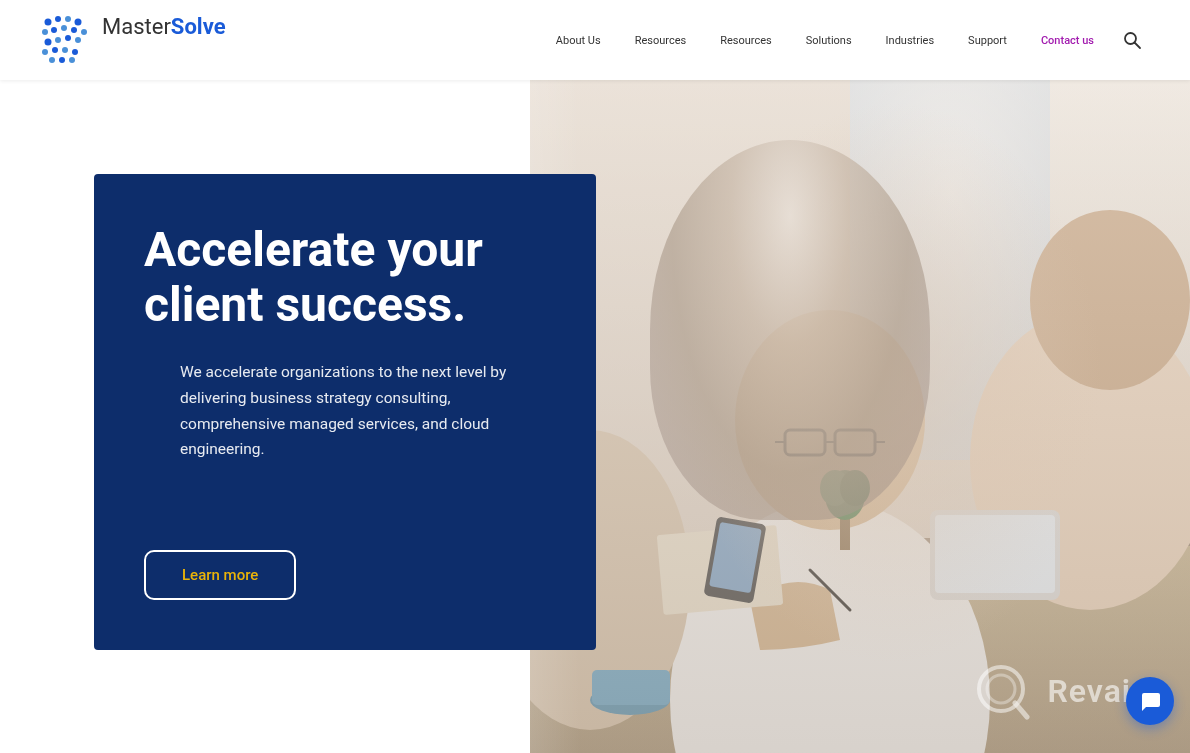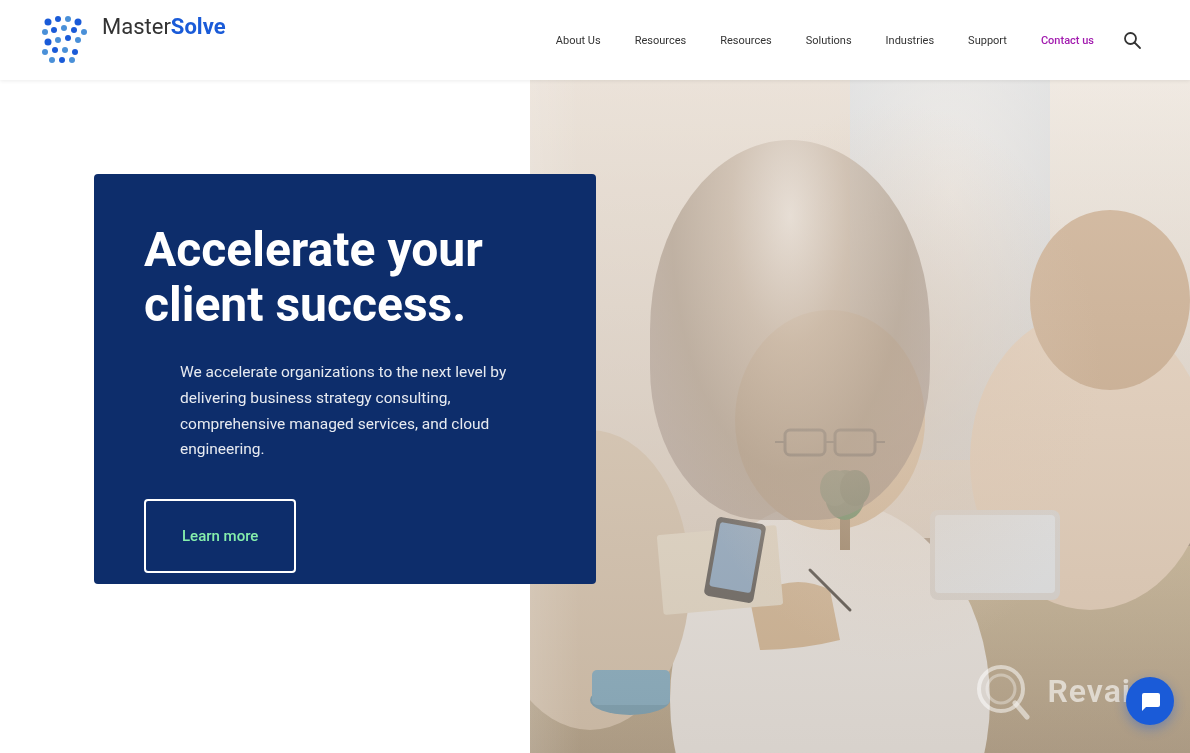--- a/index.html
+++ b/index.html
@@ -124,21 +124,21 @@
       background: linear-gradient(90deg, #fff 0%, #fff 40%, rgba(255,255,255,0) 100%);
       z-index: 2;
     }
 
     
     .hero-card {
       position: absolute;
       left: 94px;
       top: 94px;
       width: 502px;
-      height: 410px;
+      height: 476px;
       background: #0d2d6b;
       border-radius: 4px;
       z-index: 3;
       padding: 48px 50px 50px 50px;
       display: flex;
       flex-direction: column;
       justify-content: space-between;
     }
 
     .hero-headline {
@@ -153,27 +153,27 @@
       font-size: 15.5px;
       color: rgba(255,255,255,0.9);
       line-height: 1.65;
       margin-bottom: 36px;
       max-width: 400px;
       margin-left: 36px;
     }
 
     .learn-more-btn {
       display: inline-block;
-      padding: 26px 36px;
+      padding: 14px 36px;
       border: 2px solid #fff;
-      color: #86efac;
+      color: #eab308;
       background: transparent;
       font-size: 15px;
       font-weight: 500;
-      border-radius: 4px;
+      border-radius: 10px;
       cursor: pointer;
       text-decoration: none;
       transition: background 0.2s, color 0.2s;
       align-self: flex-start;
     }
 
     
     .revain-watermark {
       position: absolute;
       bottom: 30px;

